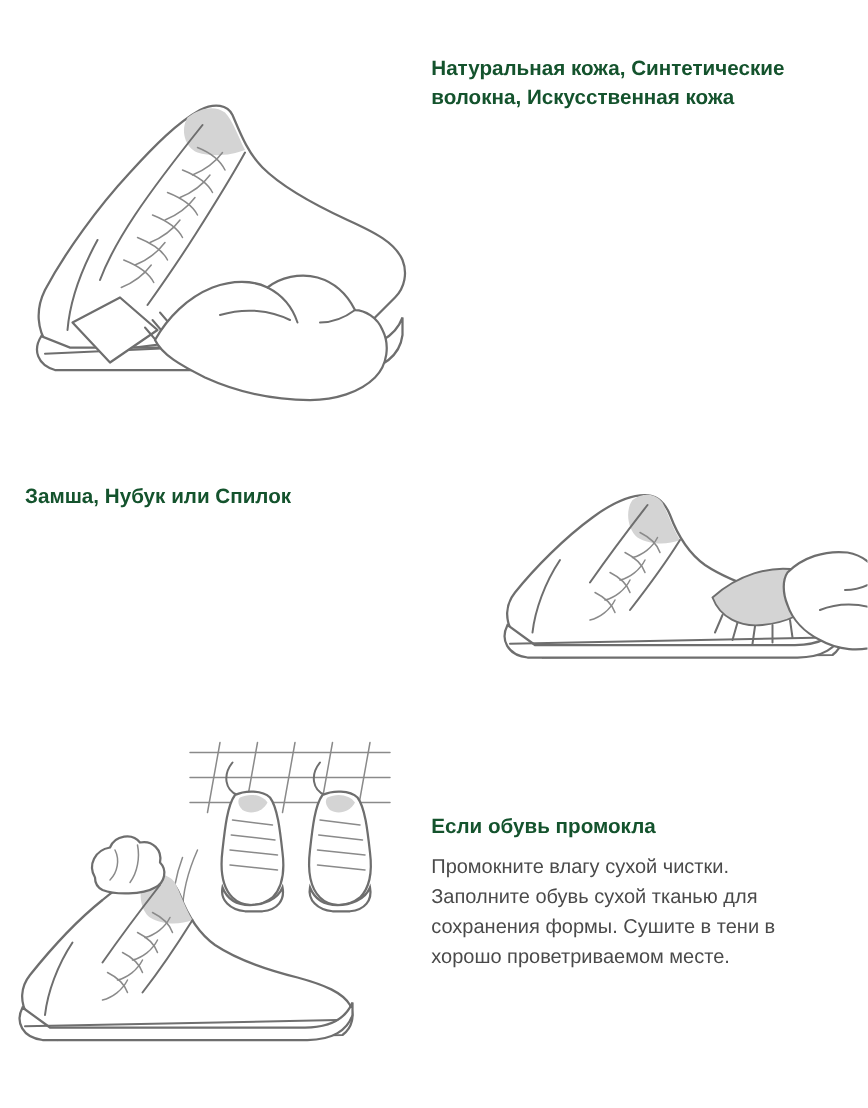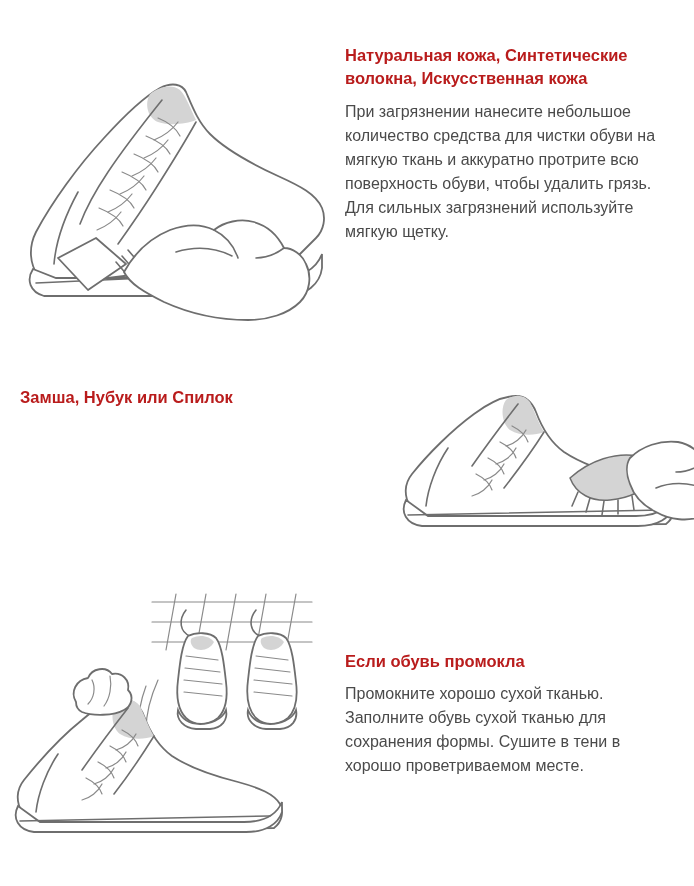--- a/index.html
+++ b/index.html
@@ -33,21 +33,21 @@
     flex: none;
     position: relative;
   }
   .text-col {
     flex: none;
   }
 
   .block-title {
     font-size: 16.5px;
     font-weight: bold;
-    color: #b91c1c;
+    color: #14532d;
     line-height: 1.42;
     margin: 0 0 9px 0;
   }
   .block-body {
     font-size: 16px;
     color: #4a4a4a;
     line-height: 1.5;
     margin: 0;
     white-space: pre-line;
   }
@@ -116,21 +116,20 @@
         <path class="ln" d="M214 204 C226 210 234 220 238 232"></path>
         <path class="ln" d="M284 222 C276 228 266 232 256 232"></path>
         <path class="ln" d="M176 226 C196 220 216 222 232 230"></path>
       </svg>
     </div>
 
     <div class="text-col">
       <h2 class="block-title">Натуральная кожа,
 Синтетические волокна,
 Искусственная кожа</h2>
-      <p class="block-body">При загрязнении нанесите небольшое количество средства для чистки обуви на мягкую ткань и аккуратно протрите всю поверхность обуви, чтобы удалить грязь. Для сильных загрязнений используйте мягкую щетку.</p>
     </div>
   </div>
 
   <div class="section section-2">
 
     <div class="text-col">
       <h2 class="block-title">Замша, Нубук или Спилок</h2>
     </div>
 
     <div class="illus">
@@ -211,17 +210,17 @@
         <path class="ln-t" d="M114 188 C110 196 102 202 94 204"></path>
         <path class="ln-t" d="M102 204 C98 212 90 218 82 220"></path>
 
         <path class="body-f" d="M76 122 C70 112 76 100 88 98 C92 88 106 86 112 94 C122 92 130 100 128 110 C134 116 132 126 124 130 C114 136 92 136 82 132 C78 130 76 126 76 122 Z"></path>
         <path class="ln-t" d="M92 100 C96 108 94 118 88 124 M110 96 C112 106 110 118 104 126"></path>
       </svg>
     </div>
 
     <div class="text-col">
       <h2 class="block-title">Если обувь промокла</h2>
-      <p class="block-body">Промокните хорошо сухой тканью. Заполните обувь сухой тканью для сохранения формы. Сушите в тени в хорошо проветриваемом месте.</p>
+      <p class="block-body">Промокните влагу сухой чистки. Заполните обувь сухой тканью для сохранения формы. Сушите в тени в хорошо проветриваемом месте.</p>
     </div>
   </div>
 
 </div>
 
 </body></html>

